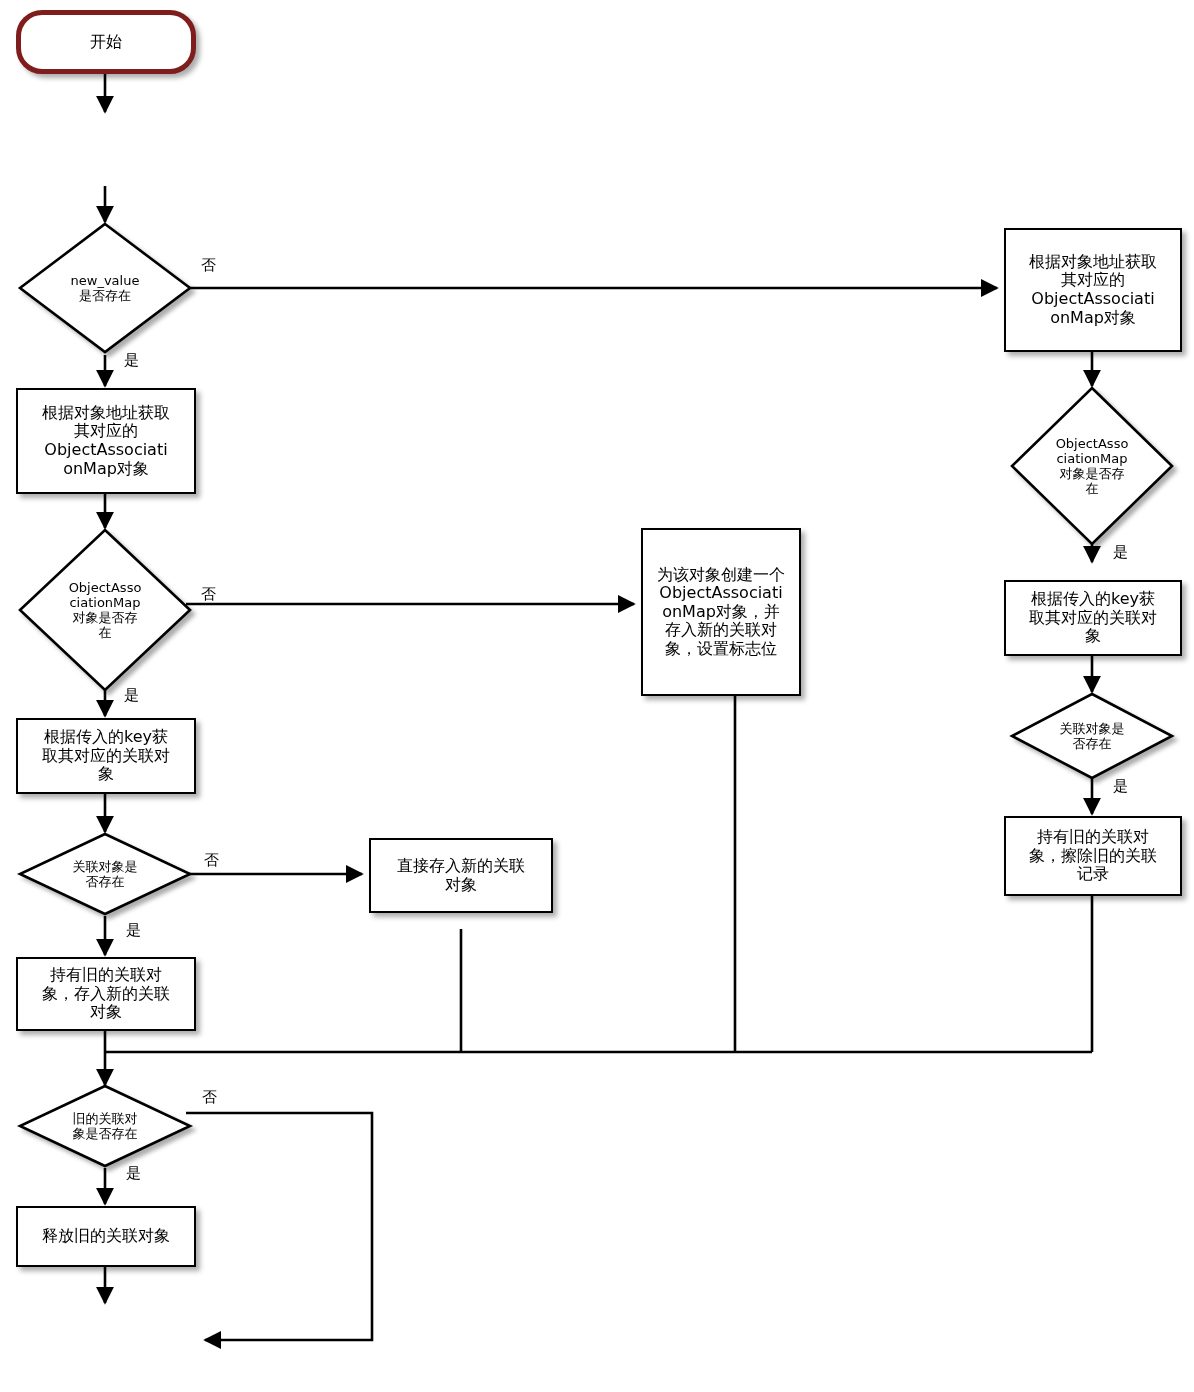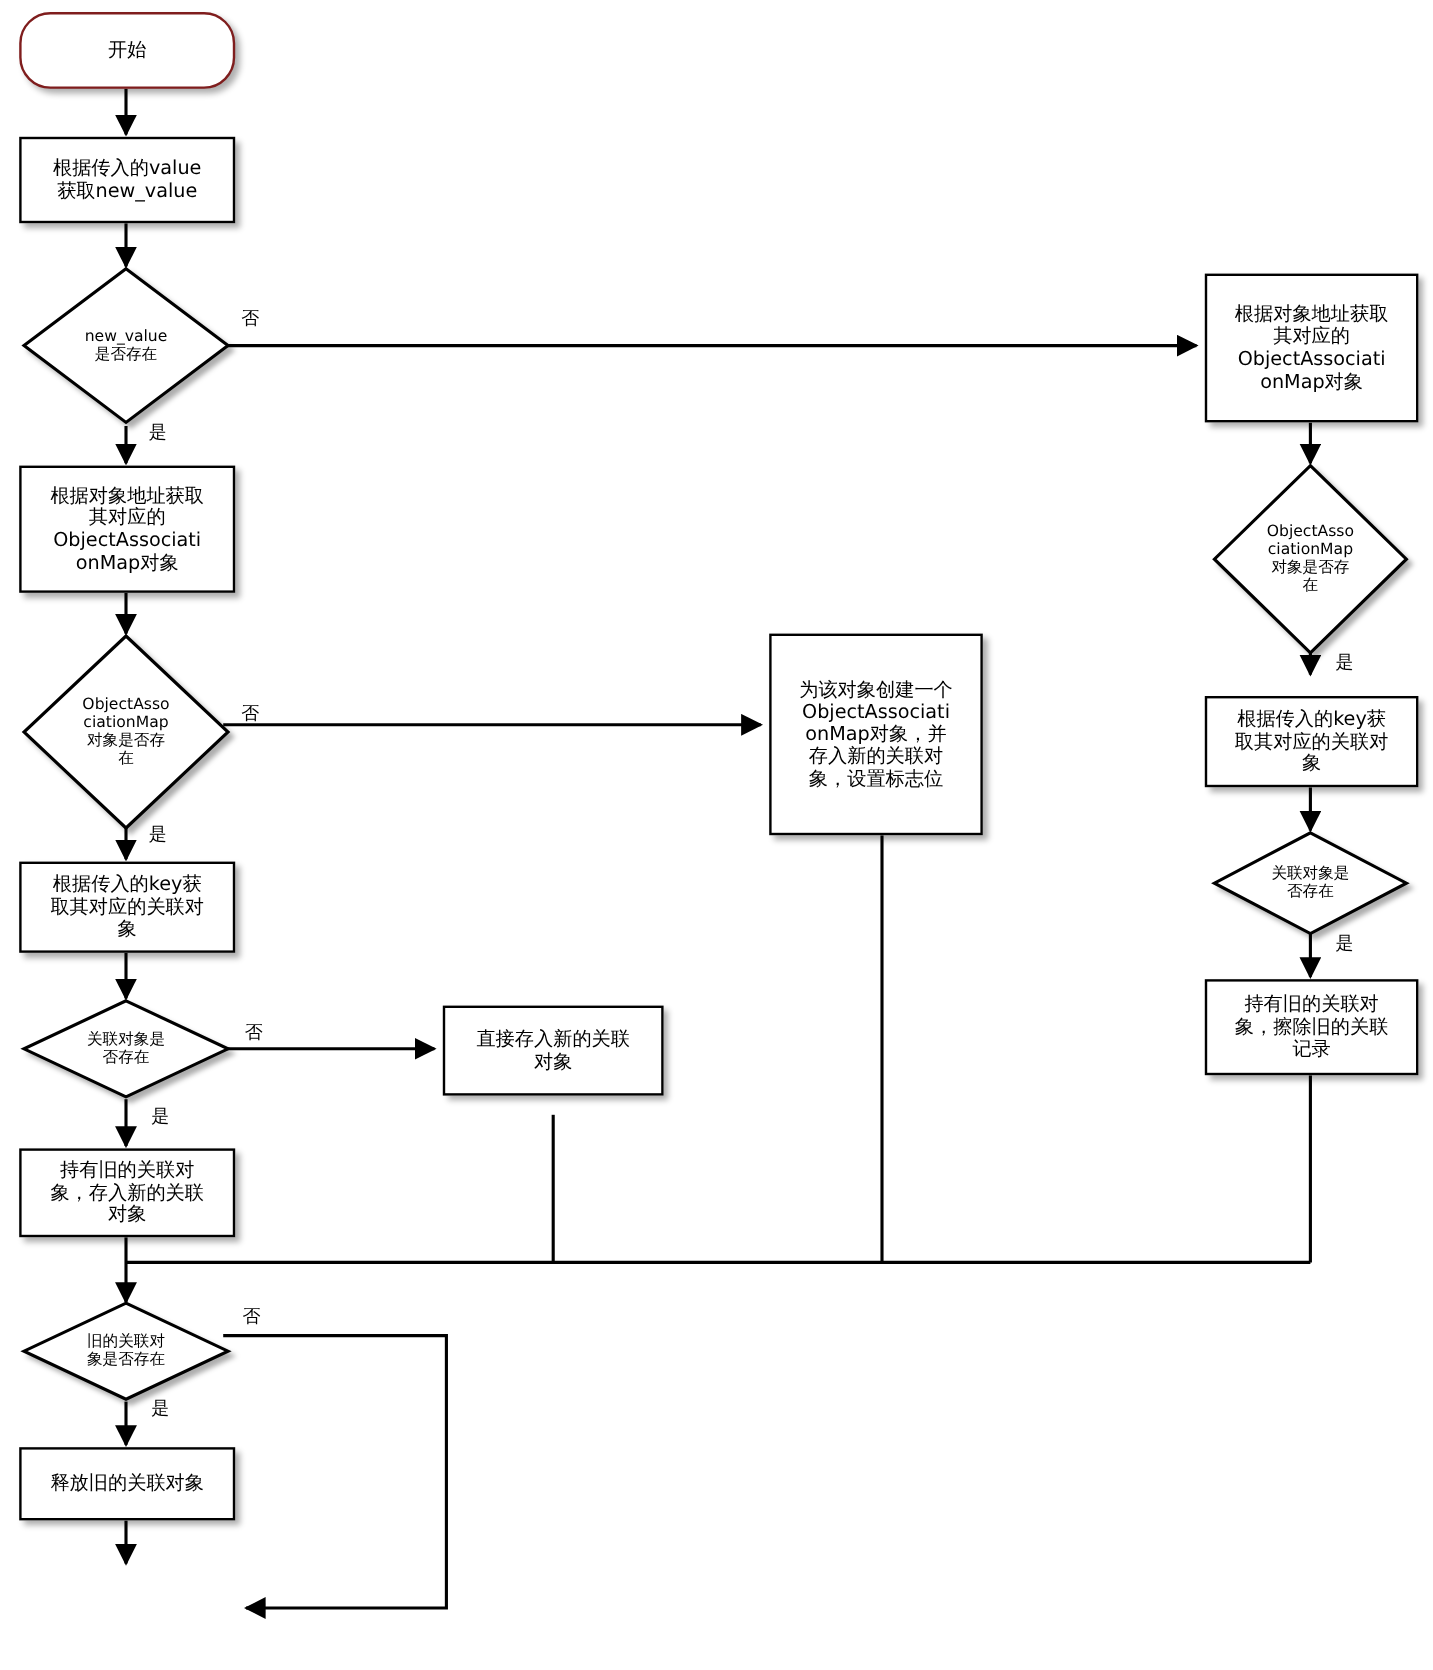--- a/index.html
+++ b/index.html
@@ -44,21 +44,21 @@
   
   .proc {
     background: #ffffff;
     border: 2px solid #000000;
     box-shadow: 4px 4px 5px rgba(0,0,0,0.32);
     font-size: 16px;
   }
   
   .term {
     background: #ffffff;
-    border: 2px solid #7f1d1d;
+    border: 5px solid #7f1d1d;
     border-radius: 26px;
     box-shadow: 4px 4px 5px rgba(0,0,0,0.32);
     font-size: 16px;
   }
   
   .dec {
     background: transparent;
     border: none;
     font-size: 13px;
   }
@@ -143,24 +143,20 @@
       <polygon points="105,1086 190,1126 105,1166 20,1126"></polygon>
       <polygon points="1092,388 1172,466 1092,544 1012,466"></polygon>
       <polygon points="1092,694 1172,736 1092,778 1012,736"></polygon>
     </g>
   </svg>
 
   <div class="node term" style="left:16px; top:10px; width:180px; height:64px;">
     <span class="txt">开始</span>
   </div>
 
-  <div class="node proc" style="left:16px; top:114px; width:180px; height:72px;">
-    <span class="txt">根据传入的value
-获取new_value</span>
-  </div>
 
   <div class="node dec" style="left:20px; top:224px; width:170px; height:128px;">
     <span class="txt">new_value
 是否存在</span>
   </div>
 
   <div class="node proc" style="left:16px; top:388px; width:180px; height:106px;">
     <span class="txt">根据对象地址获取
 其对应的
 ObjectAssociati
@@ -199,21 +195,21 @@
   <div class="node proc" style="left:16px; top:1206px; width:180px; height:61px;">
     <span class="txt">释放旧的关联对象</span>
   </div>
 
 
   <div class="node proc" style="left:369px; top:838px; width:184px; height:75px;">
     <span class="txt">直接存入新的关联
 对象</span>
   </div>
 
-  <div class="node proc" style="left:641px; top:528px; width:178px; height:168px;">
+  <div class="node proc" style="left:641px; top:528px; width:160px; height:168px;">
     <span class="txt">为该对象创建一个
 ObjectAssociati
 onMap对象，并
 存入新的关联对
 象，设置标志位</span>
   </div>
 
   <div class="node proc" style="left:1004px; top:228px; width:178px; height:124px;">
     <span class="txt">根据对象地址获取
 其对应的

